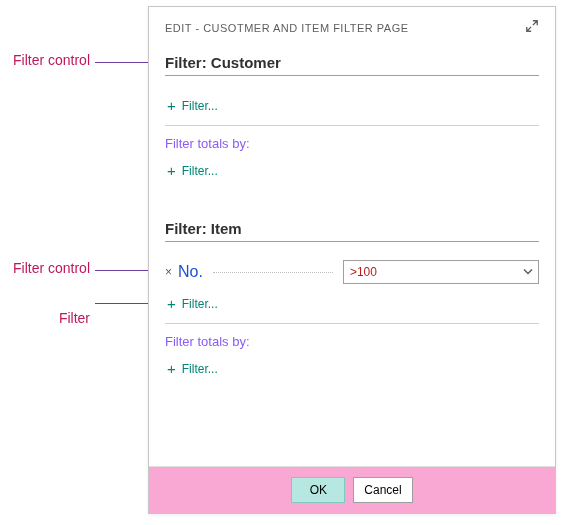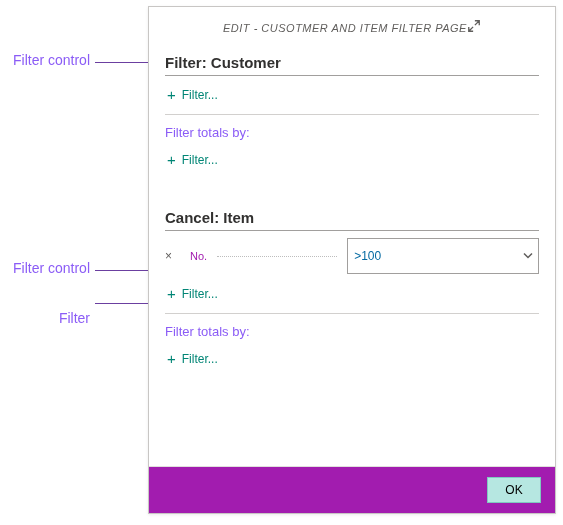--- a/index.html
+++ b/index.html
@@ -8,21 +8,21 @@
     font-size: 13px;
     color: #323130;
     width: 563px;
     height: 525px;
     position: relative;
     background: #fff;
   }
   .annotation {
     position: absolute;
     font-size: 14px;
-    color: #8b5cf6;
+    color: #be185d;
     text-align: right;
   }
   .annot-line {
     position: absolute;
     border-top: 1px solid #6b3fa0;
     height: 0;
   }
   .annot-dot {
     position: absolute;
     width: 6px; height: 6px;
@@ -35,40 +35,39 @@
     top: 6px;
     width: 408px;
     height: 508px;
     border: 1px solid #c8c6c4;
     background: #fff;
     box-shadow: 0 1px 3px rgba(0,0,0,0.08);
   }
   .dialog-header {
     padding: 12px 16px 4px 16px;
     display: flex;
-    justify-content: center;
+    justify-content: space-between;
     align-items: center;
-    font-style: italic;
   }
   .dialog-title {
     font-size: 11px;
     letter-spacing: 0.5px;
     color: #605e5c;
   }
   .expand-icon svg { width: 14px; height: 14px; stroke: #605e5c; fill: none; stroke-width: 1.5; }
   .dialog-body {
     padding: 8px 16px 0 16px;
   }
   .section-title {
     font-size: 15px;
     font-weight: 600;
     color: #323130;
     padding: 6px 0 4px 0;
     border-bottom: 1px solid #a19f9d;
-    margin-bottom: 7px;
+    margin-bottom: 18px;
   }
   .add-filter {
     display: flex;
     align-items: center;
     gap: 6px;
     color: #008575;
     font-size: 12px;
     padding: 4px 0 10px 2px;
     cursor: pointer;
   }
@@ -89,62 +88,61 @@
     gap: 6px;
     padding: 0 0 8px 0;
   }
   .remove-x {
     color: #605e5c;
     font-size: 12px;
     cursor: pointer;
     line-height: 1;
   }
   .field-label {
-    color: #a21caf;
-    font-size: 11px;
+    color: #1d4ed8;
+    font-size: 16px;
     white-space: nowrap;
-    margin-left: 12px;
   }
   .dots {
     flex: 0 0 auto;
     width: 120px;
     border-bottom: 1px dotted #bdbdbd;
     height: 0;
     margin: 0 4px;
   }
   .filter-input-wrap {
     flex: 1;
     position: relative;
   }
   .filter-input {
     width: 100%;
     border: 1px solid #a19f9d;
     padding: 4px 22px 4px 6px;
     font-size: 12px;
-    color: #0369a1;
-    height: 36px;
+    color: #b91c1c;
+    height: 24px;
     background: #fff;
   }
   .chevron {
     position: absolute;
     right: 6px;
     top: 50%;
     transform: translateY(-50%);
     pointer-events: none;
   }
   .chevron svg { width: 10px; height: 10px; stroke: #605e5c; fill: none; stroke-width: 1.5; }
   .dialog-footer {
     position: absolute;
     bottom: 0; left: 0; right: 0;
     border-top: 1px solid #e1dfdd;
     padding: 10px 14px;
     display: flex;
-    justify-content: flex-end;
+    justify-content: center;
     gap: 8px;
-    background: #a21caf;
+    background: #f9a8d4;
   }
   .btn {
     min-width: 54px;
     height: 26px;
     border: 1px solid #a19f9d;
     background: #fff;
     font-size: 12px;
     cursor: pointer;
     padding: 0 10px;
   }
@@ -187,21 +185,21 @@
     </div>
     <div class="divider"></div>
     <div class="subhead">Filter totals by:</div>
     <div class="add-filter">
       <span class="plus">+</span>
       <span>Filter...</span>
     </div>
 
     <div class="gap"></div>
 
-    <div class="section-title">Cancel: Item</div>
+    <div class="section-title">Filter: Item</div>
     <div class="filter-row">
       <span class="remove-x">×</span>
       <span class="field-label">No.</span>
       <span class="dots"></span>
       <span class="filter-input-wrap">
         <input class="filter-input" type="text" value="&gt;100" style="">
         <span class="chevron">
           <svg viewBox="0 0 10 10">
               <path d="M1 3l4 4 4-4"></path>
             </svg>
@@ -216,14 +214,15 @@
     <div class="subhead">Filter totals by:</div>
     <div class="add-filter">
       <span class="plus">+</span>
       <span>Filter...</span>
     </div>
 
   </div>
 
   <div class="dialog-footer">
     <button class="btn btn-primary">OK</button>
+    <button class="btn">Cancel</button>
   </div>
 </div>
 
 </body></html>

